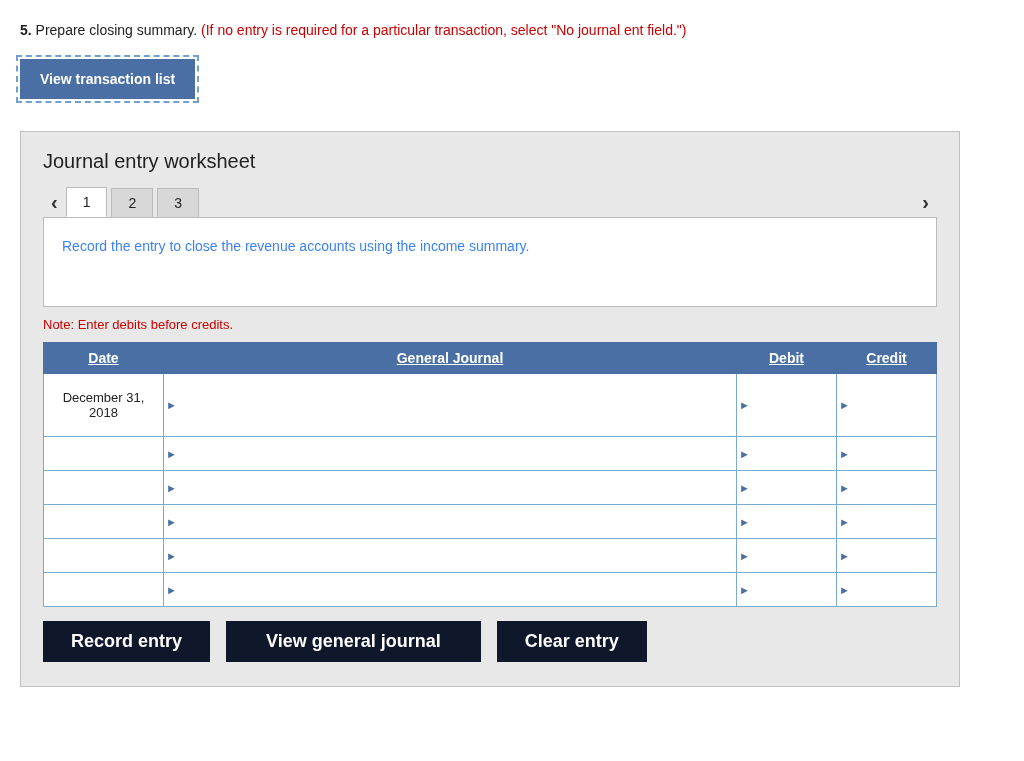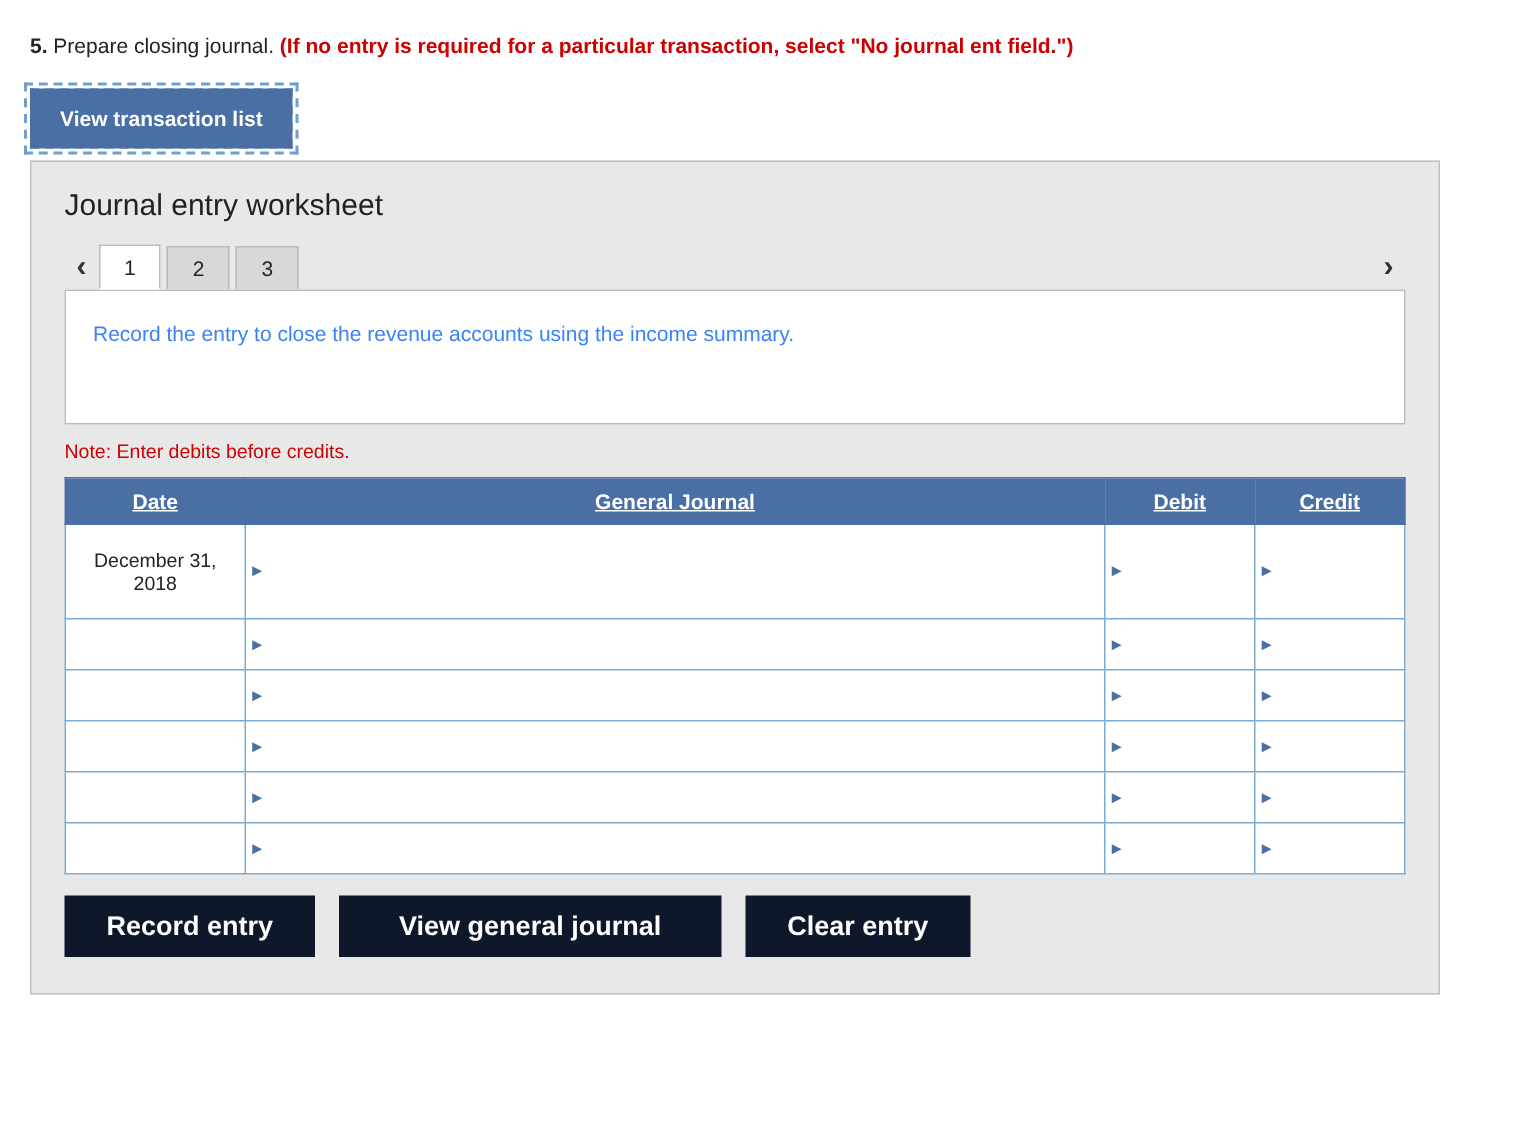--- a/index.html
+++ b/index.html
@@ -13,32 +13,32 @@
     .instruction {
       font-size: 14px;
       line-height: 1.5;
       margin-bottom: 18px;
     }
     .instruction .num {
       font-weight: bold;
     }
     .instruction .highlight {
       color: #cc0000;
-      font-weight: bold;
+      font-weight: normal;
     }
     .view-btn {
       display: inline-block;
       background: #4a6fa5;
       color: #fff;
       font-weight: bold;
       font-size: 14px;
       padding: 10px 18px;
       border: 2px dashed #4a6fa5;
       cursor: pointer;
-      margin-bottom: 8px;
+      margin-bottom: 32px;
       outline: 2px dashed #6fa0d0;
       outline-offset: 2px;
     }
     .worksheet-container {
       background: #e8e8e8;
       border: 1px solid #c0c0c0;
       padding: 18px 22px 24px 22px;
       max-width: 940px;
     }
     .worksheet-title {
@@ -176,21 +176,21 @@
     }
   </style>
 </head>
 <body>
 
 
 
 
 <div class="instruction">
   <span class="num">5.</span>
-  <span> Prepare closing journal. </span>
+  <span> Prepare closing summary. </span>
   <span class="highlight">(If no entry is required for a particular transaction, select "No journal ent field.")</span>
 </div>
 
 
 <button class="view-btn">View transaction list</button>
 
 
 <div class="worksheet-container">
   <div class="worksheet-title">Journal entry worksheet</div>
 

